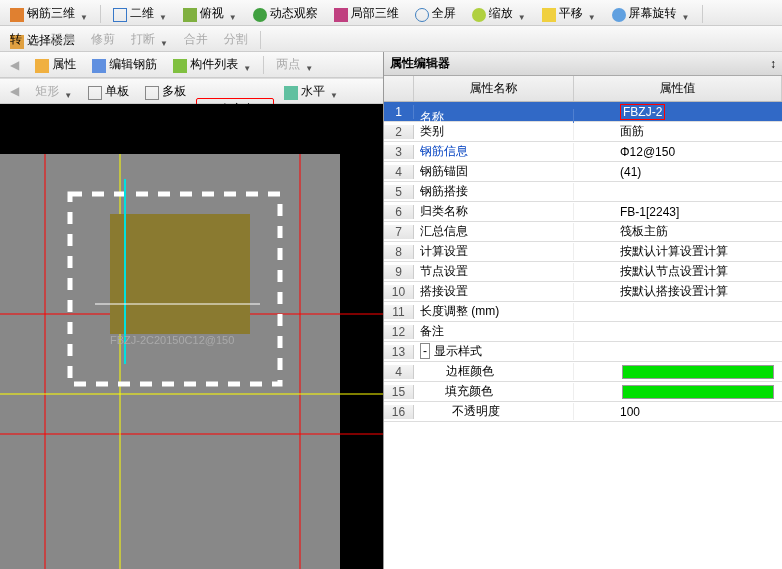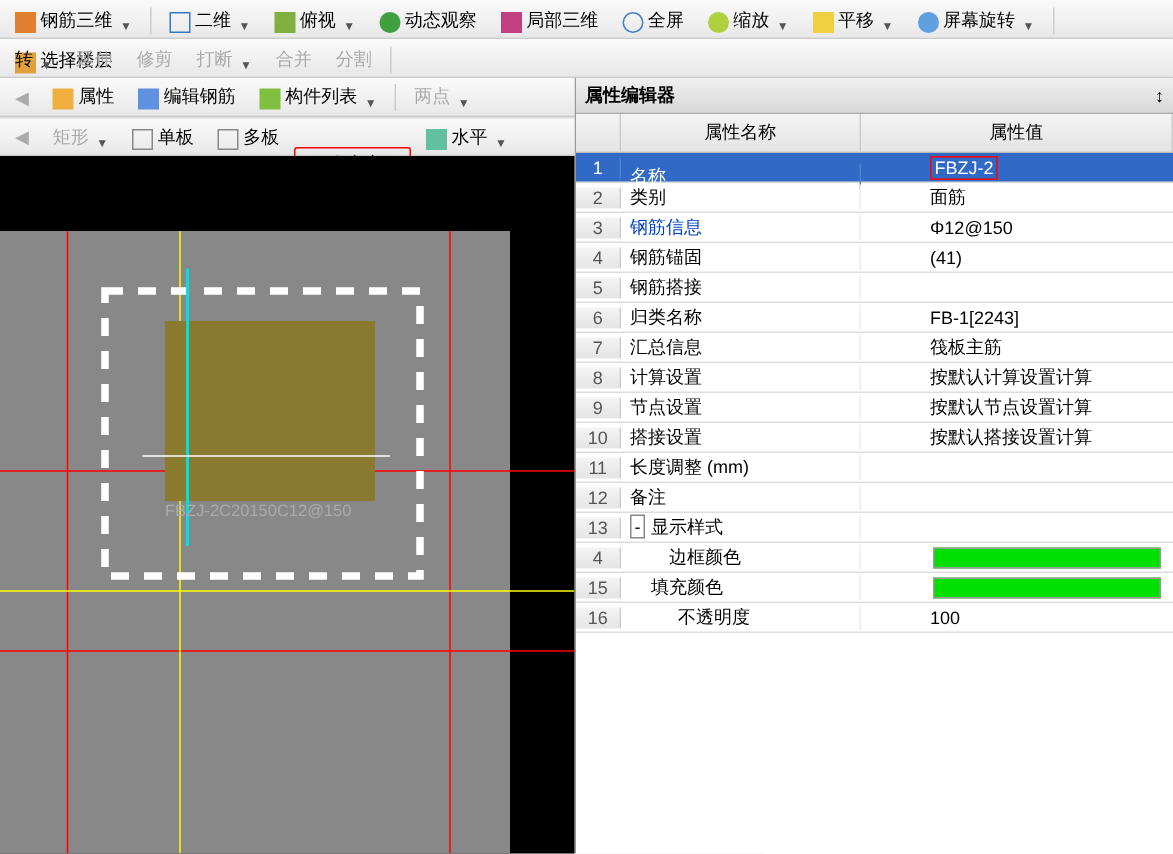--- a/index.html
+++ b/index.html
@@ -268,21 +268,21 @@
         </div>
         <div class="prow">
           <div class="idx">4</div>
           <div class="pname"><span style="margin-left:26px">边框颜色</span></div>
           <div class="pval">
             <div class="colorcell"></div>
           </div>
         </div>
         <div class="prow">
           <div class="idx">15</div>
-          <div class="pname"><span style="margin-left:14px">填充颜色</span></div>
+          <div class="pname"><span style="margin-left:25px">填充颜色</span></div>
           <div class="pval">
             <div class="colorcell"></div>
           </div>
         </div>
         <div class="prow">
           <div class="idx">16</div>
           <div class="pname"><span style="margin-left:32px">不透明度</span></div>
           <div class="pval">100</div>
         </div>
       </div>

